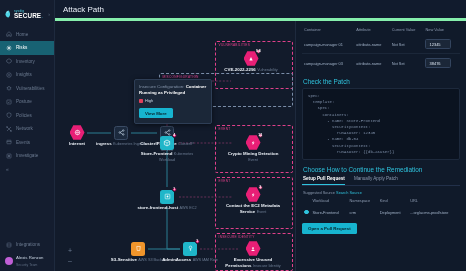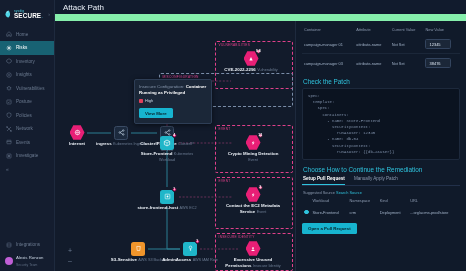--- a/index.html
+++ b/index.html
@@ -43,21 +43,21 @@
   .sidebar-bottom { margin-top: auto; padding-bottom: 4px; }
   .user-row { display:flex; align-items:center; gap:3px; padding:3px 0 0 5px; }
   .avatar { width:8px; height:8px; border-radius:50%; background:#c05fd6; flex:none; }
   .user-name { font-size:4.3px; color:#c9d4e2; line-height:1.25; }
   .user-sub { font-size:3.4px; color:#5d6b81; line-height:1.25; }
 
   
   .main { flex: 1; display: flex; flex-direction: column; min-width: 0; }
   .topbar {
     height: 21px; background:#16203355;
-    border-bottom: 7px solid #86efac;
+    border-bottom: 3px solid #86efac;
     display:flex; align-items:center; padding-left: 8px;
   }
   .topbar-title { font-size: 8px; color:#e8eef6; }
 
   .body-wrap { flex:1; display:flex; min-height:0; }
 
   
   .graph {
     position: relative; width: 240px; height: 250px;
     background: #121b2b;

